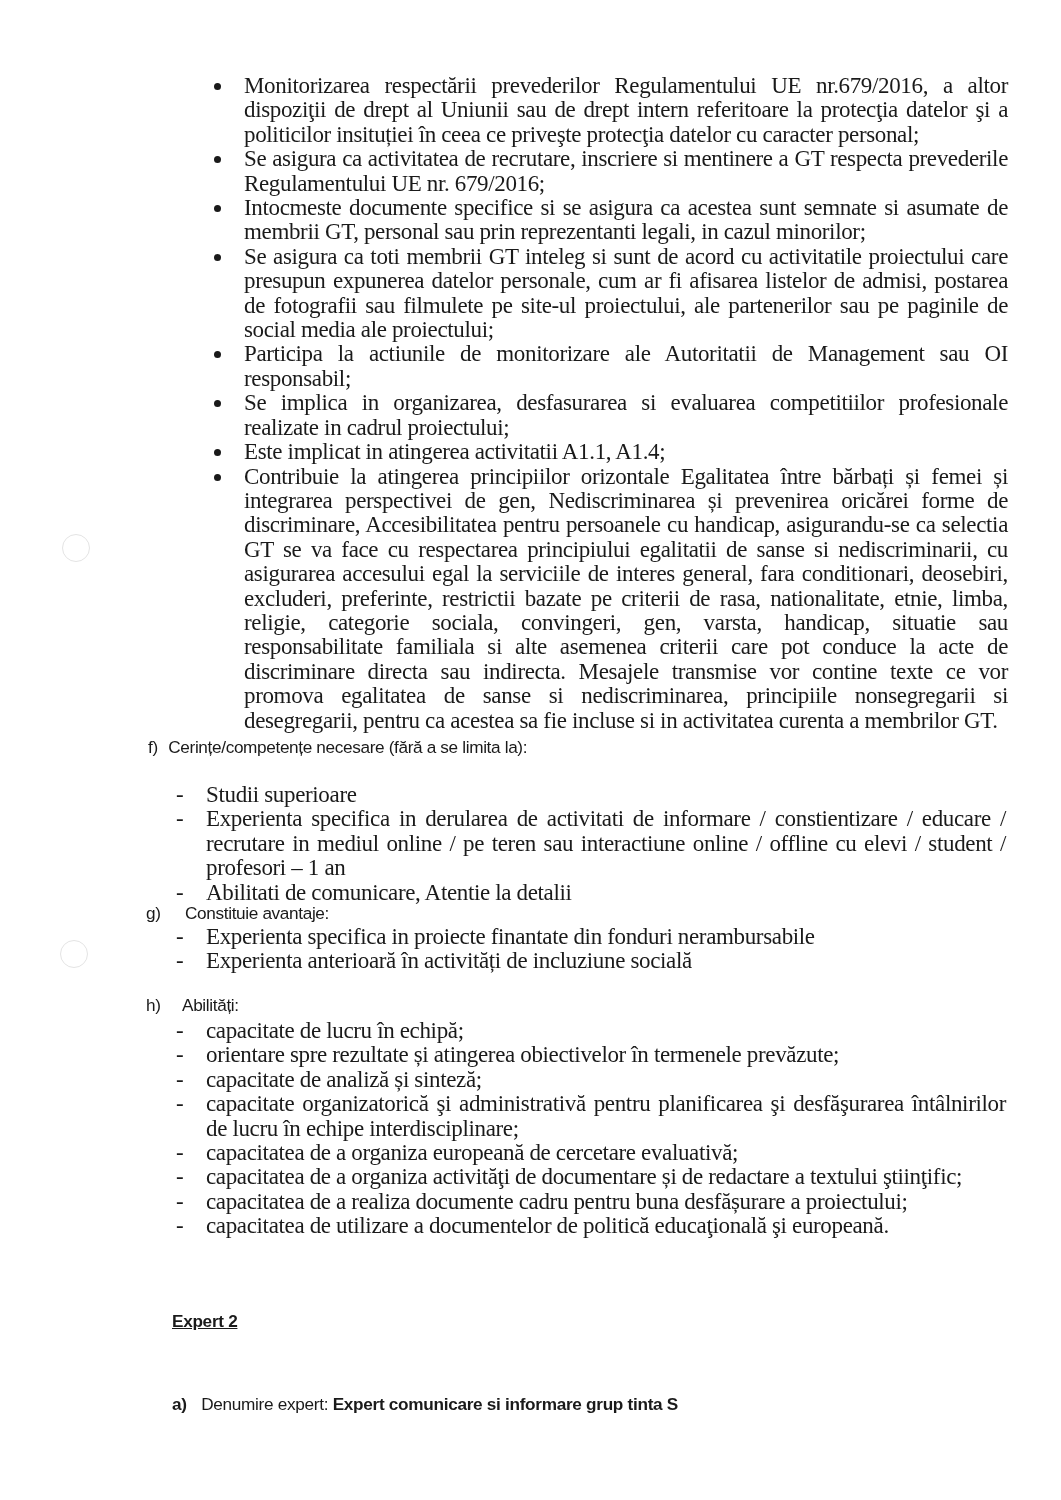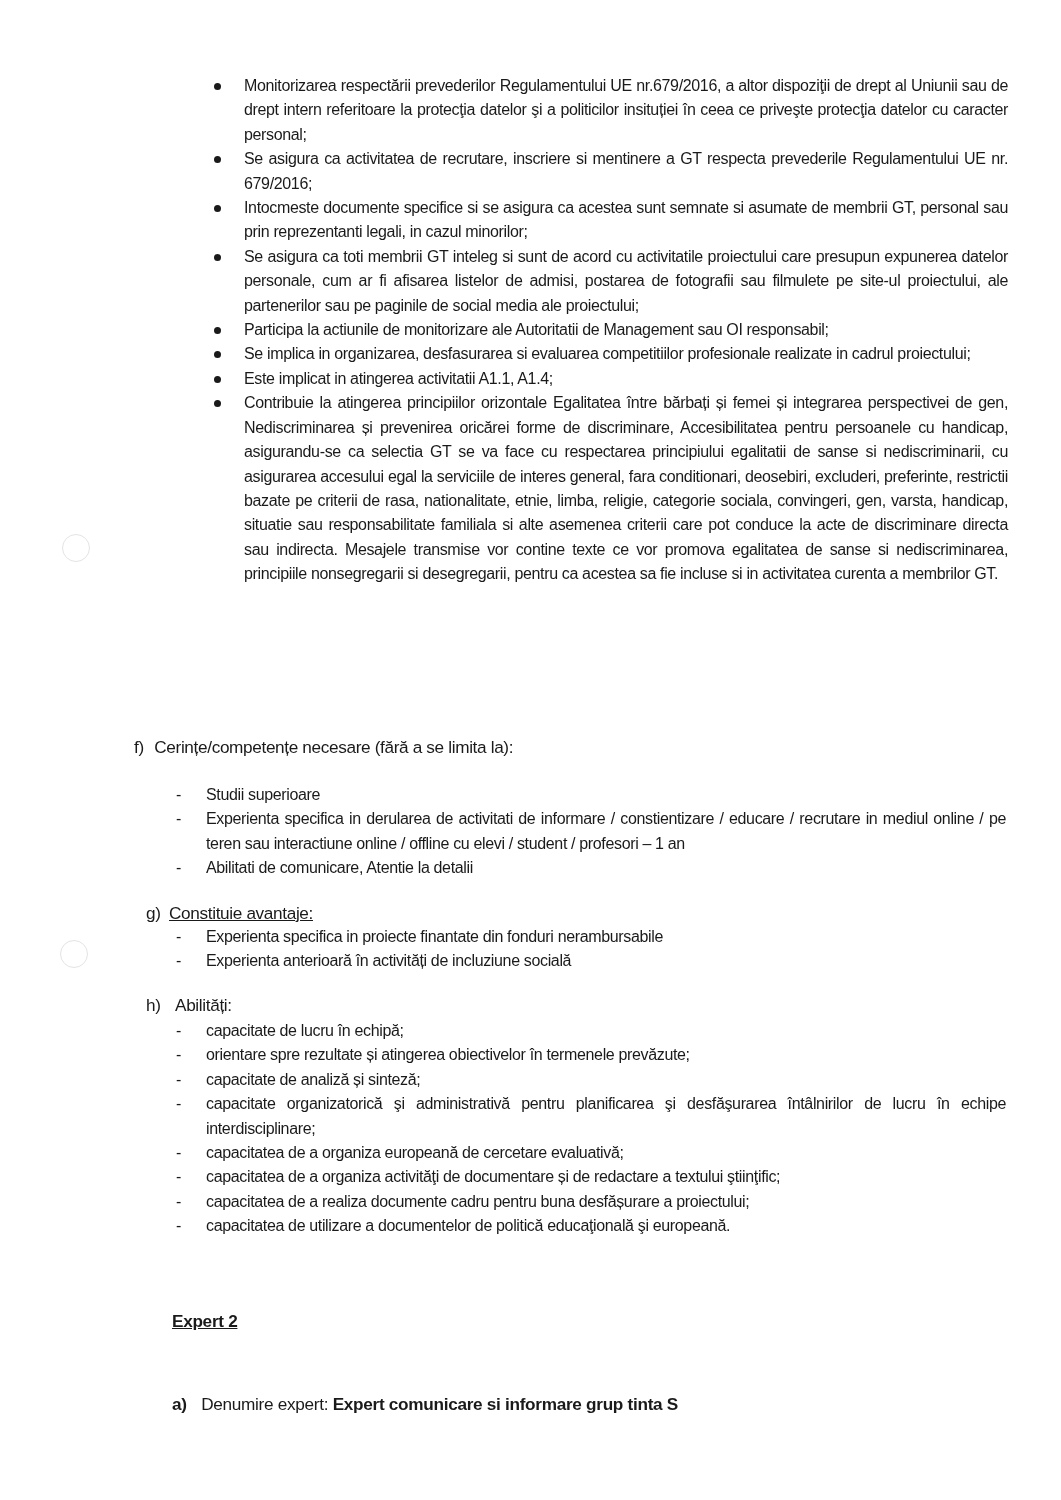--- a/index.html
+++ b/index.html
@@ -1,21 +1,21 @@
 <!DOCTYPE html>
 <html><head>
 <meta charset="utf-8">
 <style>
   html, body { margin: 0; padding: 0; background: #ffffff; }
   body {
     width: 1061px; height: 1500px; position: relative; overflow: hidden;
     font-family: "Liberation Sans", sans-serif; color: #1a1a1a;
   }
   .page { position: absolute; left: 0; top: 0; width: 1061px; height: 1500px; }
-  .text { font-size: 16px; line-height: 24.4px; letter-spacing: -0.35px; }
+  .text { font-size: 23px; line-height: 24.4px; letter-spacing: -0.35px; font-family: Liberation Serif, serif; }
   .bullets { position: absolute; left: 214px; top: 74px; width: 794px; margin: 0; padding: 0; list-style: none; }
   .bullets li { position: relative; padding-left: 30px; text-align: justify; }
   .bullets li .dot { position: absolute; left: 0; top: 9px; width: 7px; height: 7px; border-radius: 50%; background: #1a1a1a; }
   .section-title { position: absolute; font-size: 17.2px; letter-spacing: -0.35px; }
   .dash-list { position: absolute; margin: 0; padding: 0; list-style: none; }
   .dash-list li { position: relative; padding-left: 30px; text-align: justify; }
   .dash-list li .dash { position: absolute; left: 0; top: 0; }
   .hole { position: absolute; width: 26px; height: 26px; border: 1px solid #e4e4e4; border-radius: 50%; }
   .expert-heading { position: absolute; left: 172px; top: 1311px; font-weight: bold; text-decoration: underline; font-size: 17.2px; letter-spacing: -0.3px; }
   .expert-name { position: absolute; left: 172px; top: 1394px; font-size: 17.2px; letter-spacing: -0.3px; }
@@ -33,42 +33,42 @@
     <li><span class="dot"></span><span>Monitorizarea respectării prevederilor Regulamentului UE nr.679/2016, a altor dispoziţii de drept al Uniunii sau de drept intern referitoare la protecţia datelor şi a politicilor insituției în ceea ce priveşte protecţia datelor cu caracter personal;</span></li>
     <li><span class="dot"></span><span>Se asigura ca activitatea de recrutare, inscriere si mentinere a GT respecta prevederile Regulamentului UE nr. 679/2016;</span></li>
     <li><span class="dot"></span><span>Intocmeste documente specifice si se asigura ca acestea sunt semnate si asumate de membrii GT, personal sau prin reprezentanti legali, in cazul minorilor;</span></li>
     <li><span class="dot"></span><span>Se asigura ca toti membrii GT inteleg si sunt de acord cu activitatile proiectului care presupun expunerea datelor personale, cum ar fi afisarea listelor de admisi, postarea de fotografii sau filmulete pe site-ul proiectului, ale partenerilor sau pe paginile de social media ale proiectului;</span></li>
     <li><span class="dot"></span><span>Participa la actiunile de monitorizare ale Autoritatii de Management sau OI responsabil;</span></li>
     <li><span class="dot"></span><span>Se implica in organizarea, desfasurarea si evaluarea competitiilor profesionale realizate in cadrul proiectului;</span></li>
     <li><span class="dot"></span><span>Este implicat in atingerea activitatii A1.1, A1.4;</span></li>
     <li><span class="dot"></span><span>Contribuie la atingerea principiilor orizontale Egalitatea între bărbați și femei și integrarea perspectivei de gen, Nediscriminarea și prevenirea oricărei forme de discriminare, Accesibilitatea pentru persoanele cu handicap, asigurandu-se ca selectia GT se va face cu respectarea principiului egalitatii de sanse si nediscriminarii, cu asigurarea accesului egal la serviciile de interes general, fara conditionari, deosebiri, excluderi, preferinte, restrictii bazate pe criterii de rasa, nationalitate, etnie, limba, religie, categorie sociala, convingeri, gen, varsta, handicap, situatie sau responsabilitate familiala si alte asemenea criterii care pot conduce la acte de discriminare directa sau indirecta. Mesajele transmise vor contine texte ce vor promova egalitatea de sanse si nediscriminarea, principiile nonsegregarii si desegregarii, pentru ca acestea sa fie incluse si in activitatea curenta a membrilor GT.</span></li>
   </ul>
 
-  <div class="section-title" style="left:134px; top:737px;">
+  <div class="section-title" style="left:148px; top:737px;">
     <span>f)</span>
     <span style="margin-left:6px;">Cerințe/competențe necesare (fără a se limita la):</span>
   </div>
   <ul class="dash-list text" style="left:176px; top:783px; width:830px;">
     <li><span class="dash">-</span><span>Studii superioare</span></li>
     <li><span class="dash">-</span><span>Experienta specifica in derularea de activitati de informare / constientizare / educare / recrutare in mediul online / pe teren sau interactiune online / offline cu elevi / student / profesori  – 1 an</span></li>
     <li><span class="dash">-</span><span>Abilitati de comunicare, Atentie la detalii</span></li>
   </ul>
 
   <div class="section-title" style="left:146px; top:903px;">
     <span>g)</span>
-    <span style="margin-left:4px;text-decoration:underline;">Constituie avantaje:</span>
+    <span style="margin-left:20px;">Constituie avantaje:</span>
   </div>
   <ul class="dash-list text" style="left:176px; top:925px; width:830px;">
     <li><span class="dash">-</span><span>Experienta specifica in proiecte finantate din fonduri nerambursabile</span></li>
     <li><span class="dash">-</span><span>Experienta anterioară în activități de incluziune socială</span></li>
   </ul>
 
   <div class="section-title" style="left:146px; top:995px;">
     <span>h)</span>
-    <span style="margin-left:10px;">Abilități:</span>
+    <span style="margin-left:17px;">Abilități:</span>
   </div>
   <ul class="dash-list text" style="left:176px; top:1019px; width:830px;">
     <li><span class="dash">-</span><span>capacitate de lucru în echipă;</span></li>
     <li><span class="dash">-</span><span>orientare spre rezultate și atingerea obiectivelor în termenele prevăzute;</span></li>
     <li><span class="dash">-</span><span>capacitate de analiză și sinteză;</span></li>
     <li><span class="dash">-</span><span>capacitate organizatorică şi administrativă pentru planificarea şi desfăşurarea întâlnirilor de lucru în echipe interdisciplinare;</span></li>
     <li><span class="dash">-</span><span>capacitatea de a organiza europeană de cercetare evaluativă;</span></li>
     <li><span class="dash">-</span><span>capacitatea de a organiza activităţi de documentare și de redactare a textului ştiinţific;</span></li>
     <li><span class="dash">-</span><span>capacitatea de a realiza documente cadru pentru buna desfășurare a proiectului;</span></li>
     <li><span class="dash">-</span><span>capacitatea de utilizare a documentelor de politică educaţională şi europeană.</span></li>

